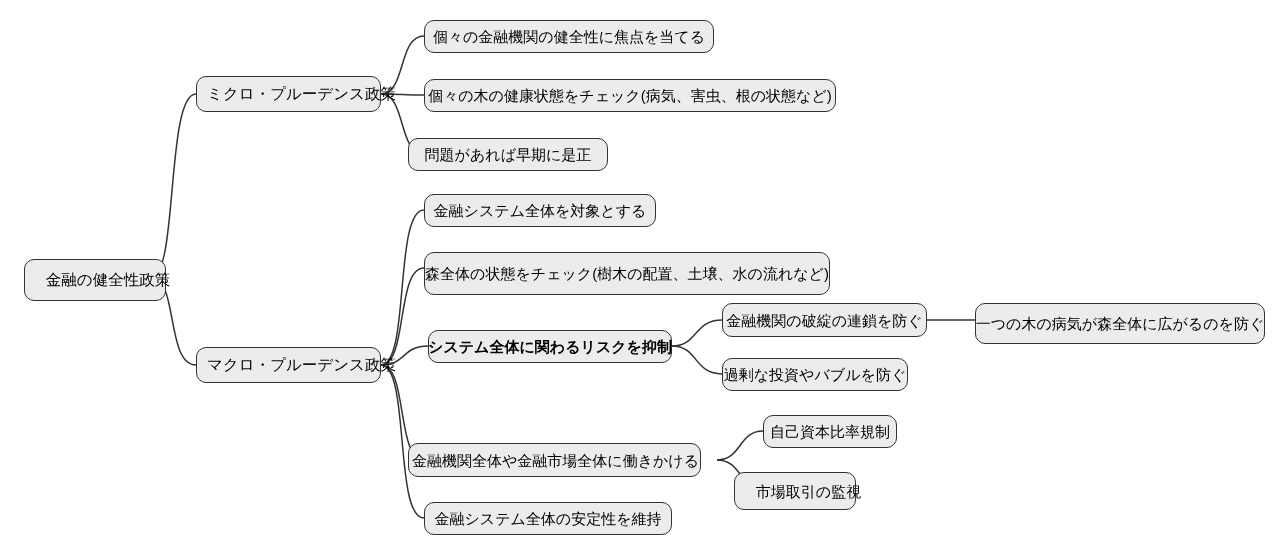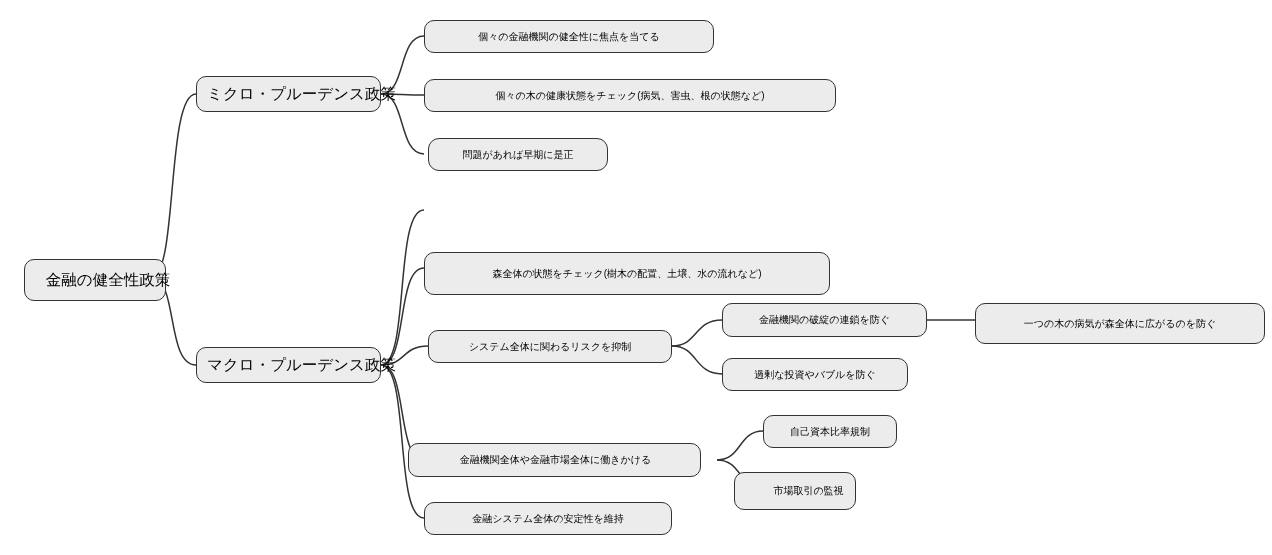--- a/index.html
+++ b/index.html
@@ -34,21 +34,21 @@
   .node{
     position:absolute;
     box-sizing:border-box;
     display:flex;
     align-items:center;
     justify-content:center;
     background:var(--node-fill);
     border:1.5px solid var(--node-border);
     border-radius:10px;
     color:var(--text);
-    font-size:10px;
+    font-size:15px;
     line-height:1;
     white-space:nowrap;
     padding:0 6px;
   }
   .node.lvl0,.node.lvl1{font-size:15.5px;padding-left:32px;}
 </style>
 </head>
 <body>
 
 <div class="canvas">
@@ -74,24 +74,25 @@
     <path d="M927,320 L975,320"></path>
 
     <path d="M717,460 C742,460 738,431 763,431"></path>
     <path d="M717,460 C742,460 738,488 763,488"></path>
   </svg>
 
   <div class="node lvl0" style="left:24px;  top:259px; width:142px; height:42px;">金融の健全性政策</div>
   <div class="node lvl1" style="left:196px; top:76px;  width:185px; height:36px;">ミクロ・プルーデンス政策</div>
   <div class="node" style="left:424px; top:20px;  width:290px; height:33px;">個々の金融機関の健全性に焦点を当てる</div>
   <div class="node" style="left:424px; top:79px;  width:412px; height:33px;">個々の木の健康状態をチェック(病気、害虫、根の状態など)</div>
-  <div class="node" style="left:428px; top:138px; width:180px; height:33px;border-radius:11px;">問題があれば早期に是正</div>
+  <div class="node" style="left:408px; top:138px; width:200px; height:33px;">問題があれば早期に是正</div>
   <div class="node lvl1" style="left:196px; top:347px; width:185px; height:36px;">マクロ・プルーデンス政策</div>
+  <div class="node" style="left:424px; top:194px; width:232px; height:33px;">金融システム全体を対象とする</div>
   <div class="node" style="left:424px; top:252px; width:406px; height:43px;">森全体の状態をチェック(樹木の配置、土壌、水の流れなど)</div>
-  <div class="node" style="left:428px; top:330px; width:244px; height:33px;">システム全体に関わるリスクを抑制</div>
+  <div class="node" style="left:428px; top:330px; width:244px; height:33px;font-weight:bold;">システム全体に関わるリスクを抑制</div>
   <div class="node" style="left:722px; top:303px; width:205px; height:34px;">金融機関の破綻の連鎖を防ぐ</div>
   <div class="node" style="left:975px; top:303px; width:290px; height:41px;">一つの木の病気が森全体に広がるのを防ぐ</div>
   <div class="node" style="left:722px; top:358px; width:186px; height:33px;">過剰な投資やバブルを防ぐ</div>
   <div class="node" style="left:408px; top:443px; width:293px; height:34px;padding-left:8px;">金融機関全体や金融市場全体に働きかける</div>
   <div class="node" style="left:763px; top:415px; width:134px; height:33px;">自己資本比率規制</div>
   <div class="node" style="left:734px; top:472px; width:122px; height:38px;padding-left:33px;">市場取引の監視</div>
   <div class="node" style="left:424px; top:502px; width:248px; height:33px;border-radius:10px;">金融システム全体の安定性を維持</div>
 
 </div>
 

